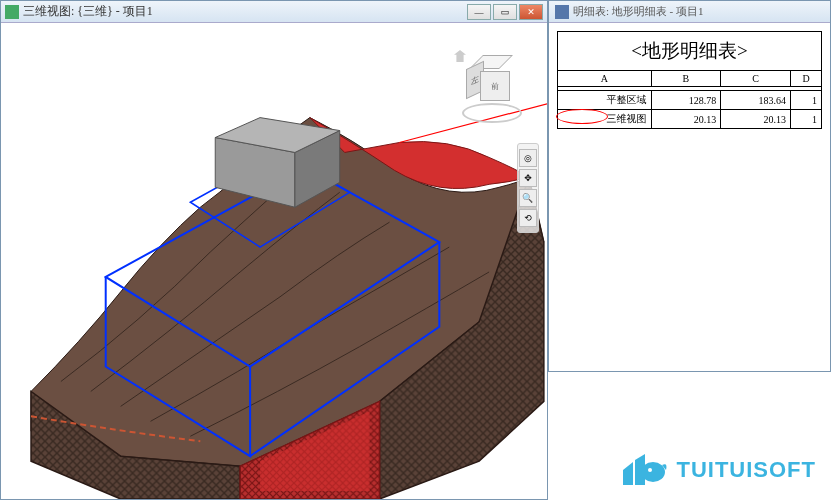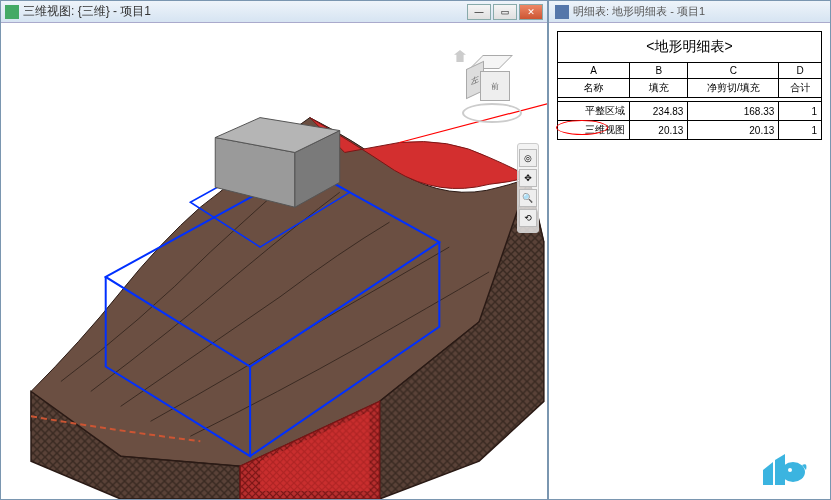--- a/index.html
+++ b/index.html
@@ -1,18 +1,18 @@
 <!DOCTYPE html>
 <html><head>
 <meta charset="utf-8">
 <style>
 * { margin: 0; padding: 0; box-sizing: border-box; }
 body { font-family: "Microsoft YaHei", sans-serif; font-size: 11px; width: 831px; height: 500px; background: #fff; position: relative; overflow: hidden; }
 
-.workspace { display: flex; width: 100%; height: 100%; }
+.workspace { display: flex; width: 100%; height: 100%; font-family: Liberation Serif, serif; }
 
 
 .view3d { width: 548px; height: 500px; border: 1px solid #7a96b0; position: relative; background: #fff; }
 .titlebar { height: 22px; background: linear-gradient(#eef4fa, #d6e4f2); border-bottom: 1px solid #aac; display: flex; align-items: center; padding: 0 4px; }
 .title-icon { width: 14px; height: 14px; background: #4a6; margin-right: 4px; }
 .title-text { flex: 1; font-size: 12px; color: #333; }
 .win-btns { display: flex; gap: 2px; }
 .win-btn { width: 24px; height: 16px; border: 1px solid #8aa; background: linear-gradient(#f5f5f5,#e0e0e0); font-size: 9px; display: flex; align-items: center; justify-content: center; cursor: pointer; }
 .win-btn.close { background: linear-gradient(#e86,#c53); color: #fff; }
 
@@ -29,24 +29,24 @@
 .vc-home { position: absolute; top: -8px; left: -8px; width: 12px; height: 12px; background: #ccc; clip-path: polygon(50% 0, 100% 40%, 80% 40%, 80% 100%, 20% 100%, 20% 40%, 0 40%); }
 
 
 .navbar { position: absolute; top: 120px; right: 8px; width: 22px; background: rgba(240,240,240,0.8); border: 1px solid #ccc; border-radius: 3px; padding: 3px 0; }
 .nav-btn { width: 18px; height: 18px; margin: 2px auto; background: #eee; border: 1px solid #bbb; font-size: 9px; display: flex; align-items: center; justify-content: center; cursor: pointer; }
 
 
 .model { position: absolute; top: 0; left: 0; width: 100%; height: 100%; }
 
 
-.schedule { flex: 1; height: 500px; border: 1px solid #7a96b0; background: #fff; }
+.schedule { flex: 1; height: 372px; border: 1px solid #7a96b0; background: #fff; }
 .sched-title { height: 22px; background: linear-gradient(#eef4fa, #d6e4f2); border-bottom: 1px solid #aac; padding: 0 6px; display: flex; align-items: center; font-size: 11px; color: #555; }
 .sched-body { padding: 8px; }
-.sched-caption { text-align: center; font-size: 14px; padding: 6px 16px; border: 1px solid #000; border-bottom: none; }
+.sched-caption { text-align: center; font-size: 19px; padding: 6px 16px; border: 1px solid #000; border-bottom: none; }
 .sched-table { width: 100%; border-collapse: collapse; }
 .sched-table th, .sched-table td { border: 1px solid #000; padding: 2px 4px; font-size: 10px; text-align: right; font-weight: normal; }
 .sched-table th { text-align: center; background: #fff; }
 .sched-table .col-hdr { font-weight: normal; }
 .row-hl td:first-child { position: relative; }
 .ellipse { position: absolute; border: 1.5px solid red; border-radius: 50%; pointer-events: none; }
 
 
 .watermark { position: absolute; bottom: 10px; right: 15px; display: flex; align-items: center; gap: 8px; }
 .wm-logo { width: 50px; height: 40px; position: relative; }
@@ -147,32 +147,26 @@
       <div class="sched-caption">&lt;地形明细表&gt;</div>
       <table class="sched-table">
         <tbody>
             <tr>
           <th class="col-hdr">A</th>
           <th class="col-hdr">B</th>
           <th class="col-hdr">C</th>
           <th class="col-hdr">D</th>
         </tr>
         <tr>
-          <th>名称</th>
-          <th>填充</th>
-          <th>净剪切/填充</th>
-          <th>合计</th>
-        </tr>
-        <tr>
               <td colspan="4" style="height:4px;padding:0"></td>
             </tr>
         <tr>
           <td>平整区域</td>
-          <td>234.83</td>
-          <td>168.33</td>
+          <td>128.78</td>
+          <td>183.64</td>
           <td>1</td>
         </tr>
         <tr class="row-hl">
           <td style="position:relative">
             <span>三维视图</span>
             <span class="ellipse" style="left:-2px;top:-1px;width:52px;height:15px"></span>
           </td>
           <td>20.13</td>
           <td>20.13</td>
           <td>1</td>
@@ -186,14 +180,15 @@
 
 <div class="watermark">
   <svg class="wm-logo" viewBox="0 0 50 40">
     <path d="M5,35 L5,20 L15,12 L15,35 Z" fill="#3bb4e0"></path>
     <path d="M17,35 L17,10 L27,4 L27,35 Z" fill="#3bb4e0"></path>
     <ellipse cx="35" cy="22" rx="12" ry="10" fill="#3bb4e0"></ellipse>
     <circle cx="32" cy="20" r="2" fill="#fff"></circle>
     <path d="M44,15 Q50,12 48,20" fill="#3bb4e0"></path>
   </svg>
   <div>
+    <div class="wm-text">TUITUISOFT</div>
   </div>
 </div>
 
 </body></html>

